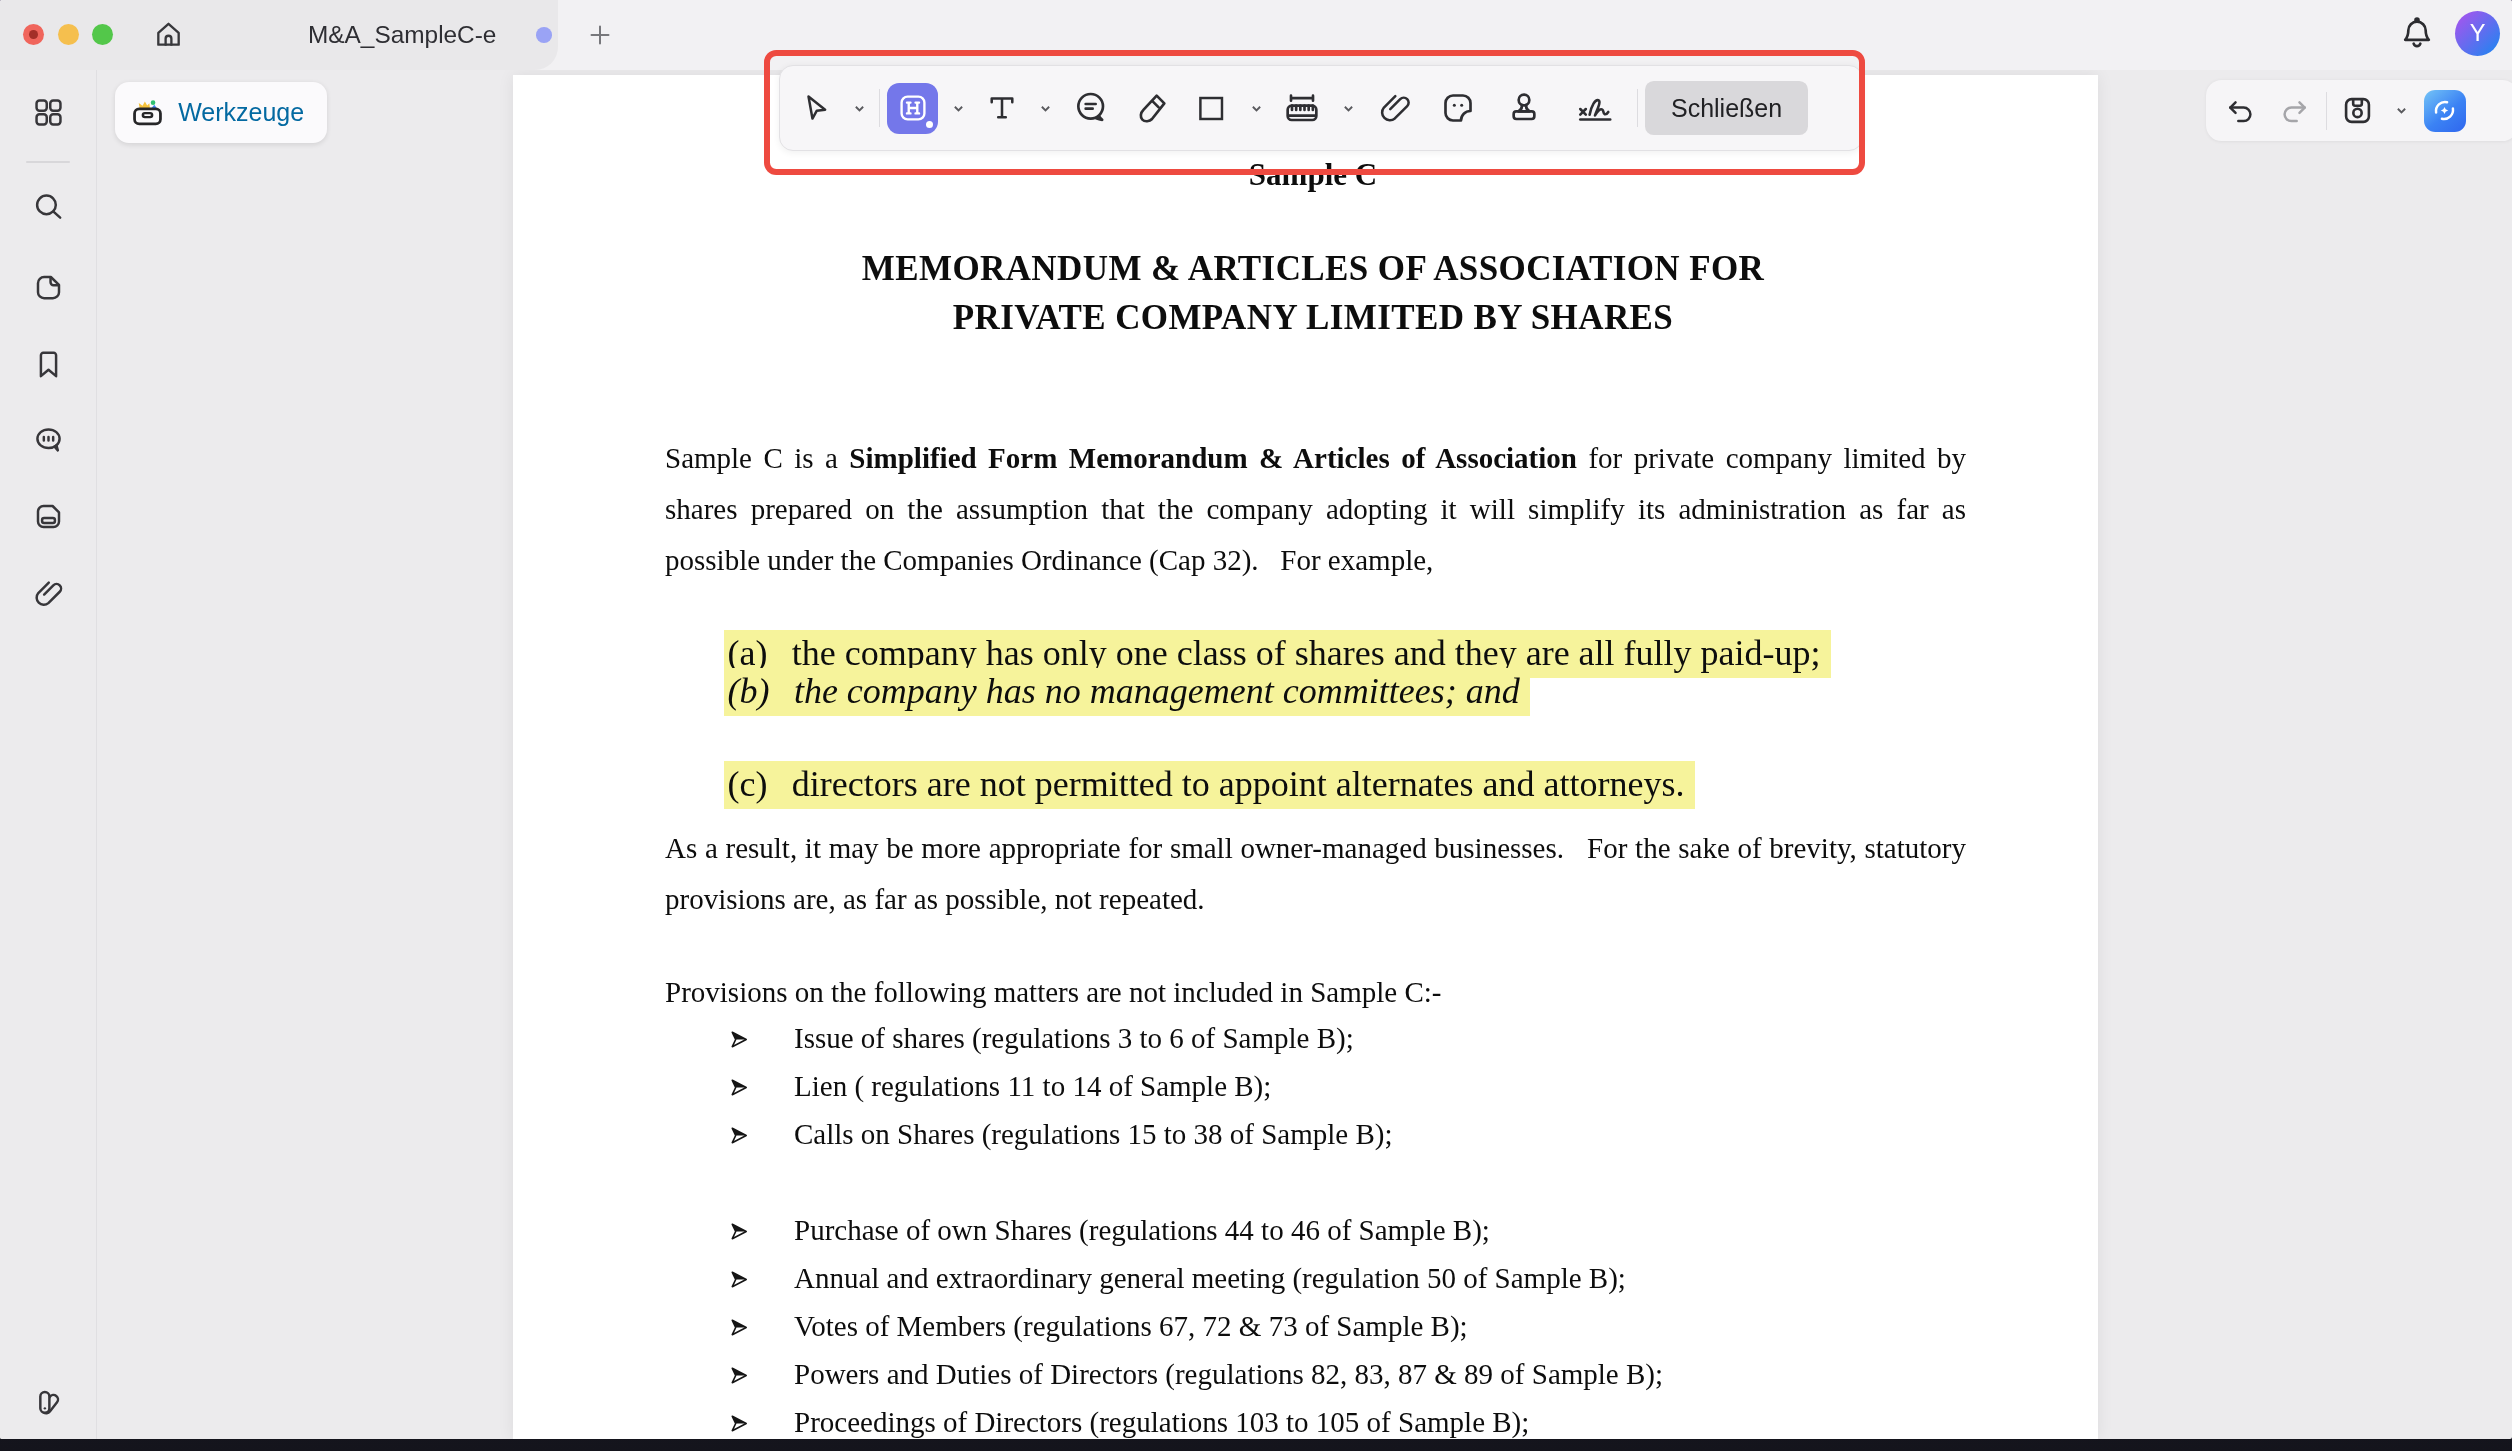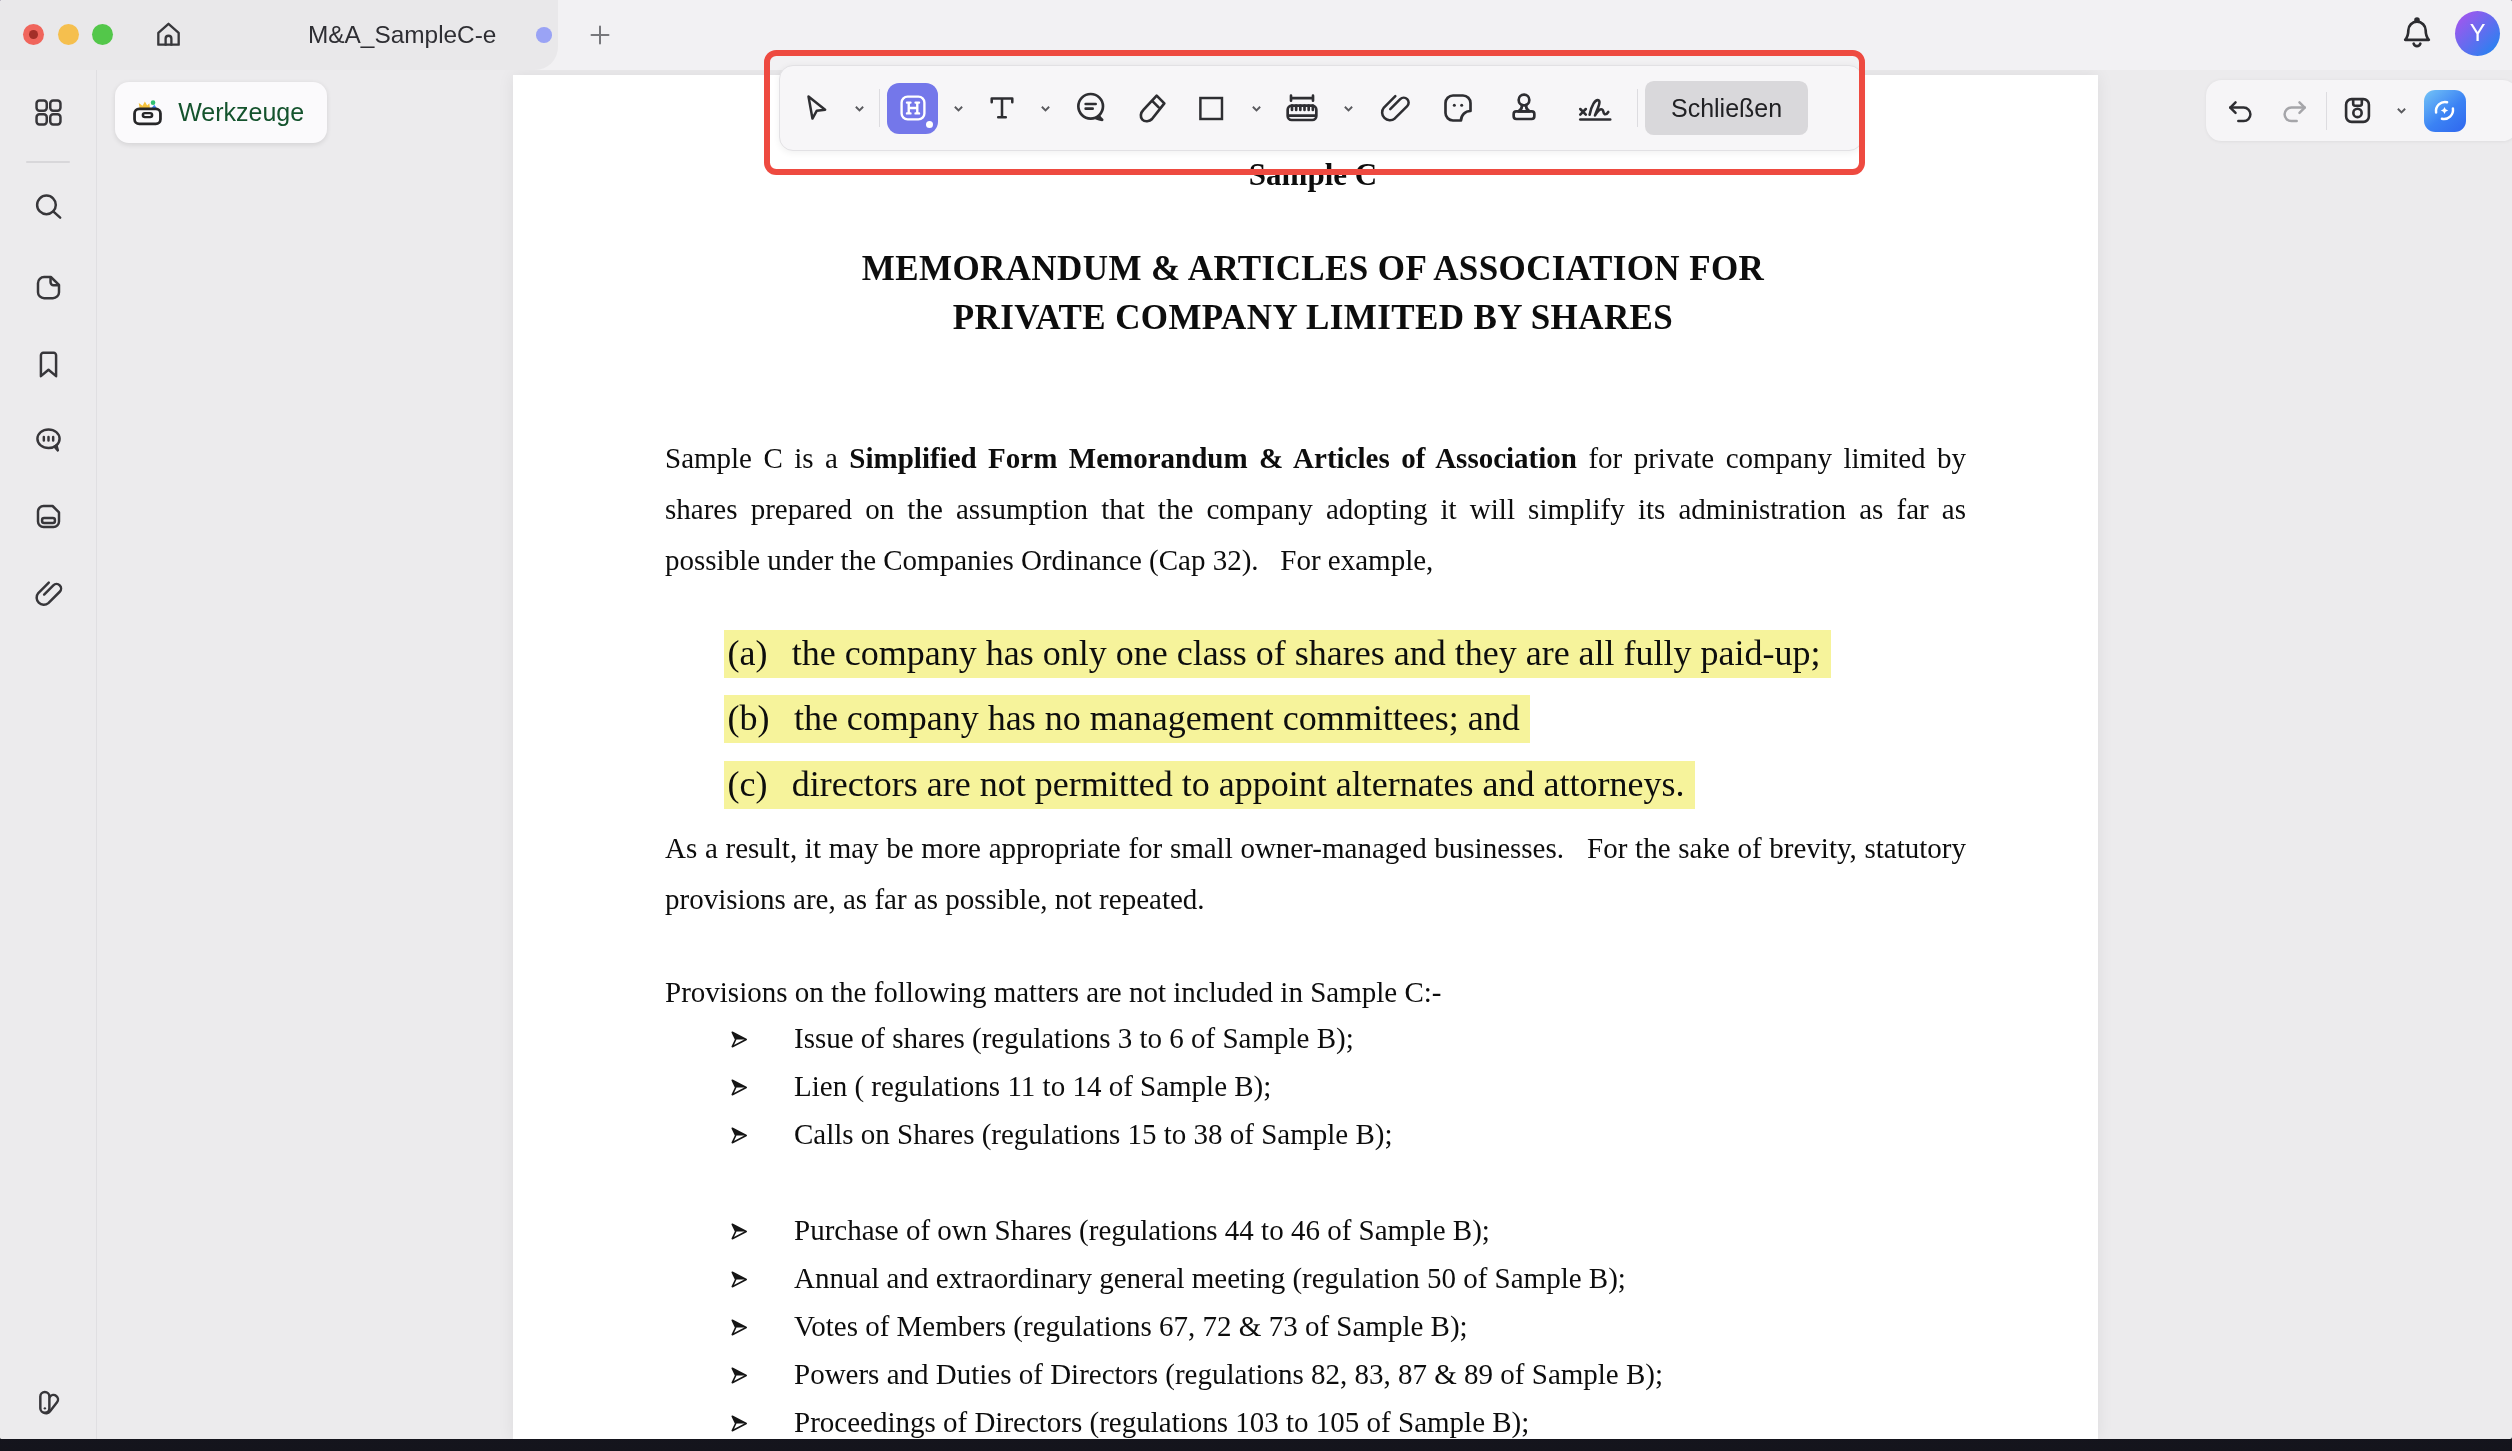--- a/index.html
+++ b/index.html
@@ -29,21 +29,21 @@
           background:linear-gradient(135deg,#9a59ee 15%,#2f7ff0 85%);
           display:flex;align-items:center;justify-content:center;color:#fff;font-size:23.6px;}
   
   .sidebar{position:absolute;left:0;top:70px;bottom:0;width:96px;background:#ecebed;
            border-right:0.9px solid #e0dfe2;z-index:4;}
   .side-ic{position:absolute;left:31px;width:35px;height:35px;}
   .side-div{position:absolute;left:26px;top:91px;width:44px;height:1.7px;background:#d8d7da;border-radius:0.9px;}
   
   .wz-btn{position:absolute;left:115px;top:82px;height:61px;padding:0 23px 0 14px;background:#fbfafc;
           border-radius:14px;box-shadow:0 1.7px 5.2px rgba(0,0,0,.10);display:flex;align-items:center;
-          gap:12.2px;font-size:25px;color:#14532d;z-index:10;}
+          gap:12.2px;font-size:25px;color:#0369a1;z-index:10;}
   .right-card{position:absolute;left:2206px;top:80px;width:288px;height:61px;background:#f6f5f7;
               border-radius:15.7px;box-shadow:0 0.9px 3.5px rgba(0,0,0,.06);display:flex;align-items:center;
               padding:0 12.2px;gap:8.7px;z-index:10;}
   .vdiv{width:0.9px;height:38px;background:#dddce0;flex:0 0 auto;}
   .ai-btn{width:42px;height:42px;border-radius:11.3px;flex:0 0 auto;
           background:linear-gradient(140deg,#74c4f7 0%,#3b82f4 55%,#2f66ee 100%);
           display:flex;align-items:center;justify-content:center;}
   
   .redbox{position:absolute;left:764px;top:50px;width:1089px;height:113px;border:6.1px solid #ee4a40;
           border-radius:12.2px;z-index:30;pointer-events:none;}
@@ -66,21 +66,21 @@
   .h1a{top:174px;font-size:35px;letter-spacing:0.4px;}
   .h1b{top:223px;font-size:35px;letter-spacing:0.4px;}
   .para{position:absolute;left:137px;width:1301px;font-size:29px;line-height:51px;text-align:justify;}
   .p1{top:358px;}
   .p2{top:748px;}
   .p3{top:900px;text-align:left;line-height:35px;}
   .bseg{font-weight:bold;}
   .hl-row{position:absolute;left:196px;font-size:36px;white-space:nowrap;}
   .hl{background:#f6f39b;padding:2.6px 10.5px 5.2px 3.5px;}
   .hl-gap{display:inline-block;width:24.4px;}
-  .hr0{top:557px;}.hr1{top:622px;}.hr2{top:688px;}
+  .hr0{top:557px;}.hr1{top:595px;font-style:italic;}.hr2{top:688px;}
   .brow{position:absolute;left:200px;font-size:29px;white-space:nowrap;}
   .b-arrow{display:inline-block;width:66px;vertical-align:-2.6px;}
   .b0{top:947px;}.b1{top:995px;}.b2{top:1043px;}.b3{top:1091px;}.b4{top:1139px;}
   .b5{top:1187px;}.b6{top:1235px;}.b7{top:1283px;}.b8{top:1331px;}
   svg{display:block;}
 </style>
 </head>
 <body>
 
 <div class="window">

